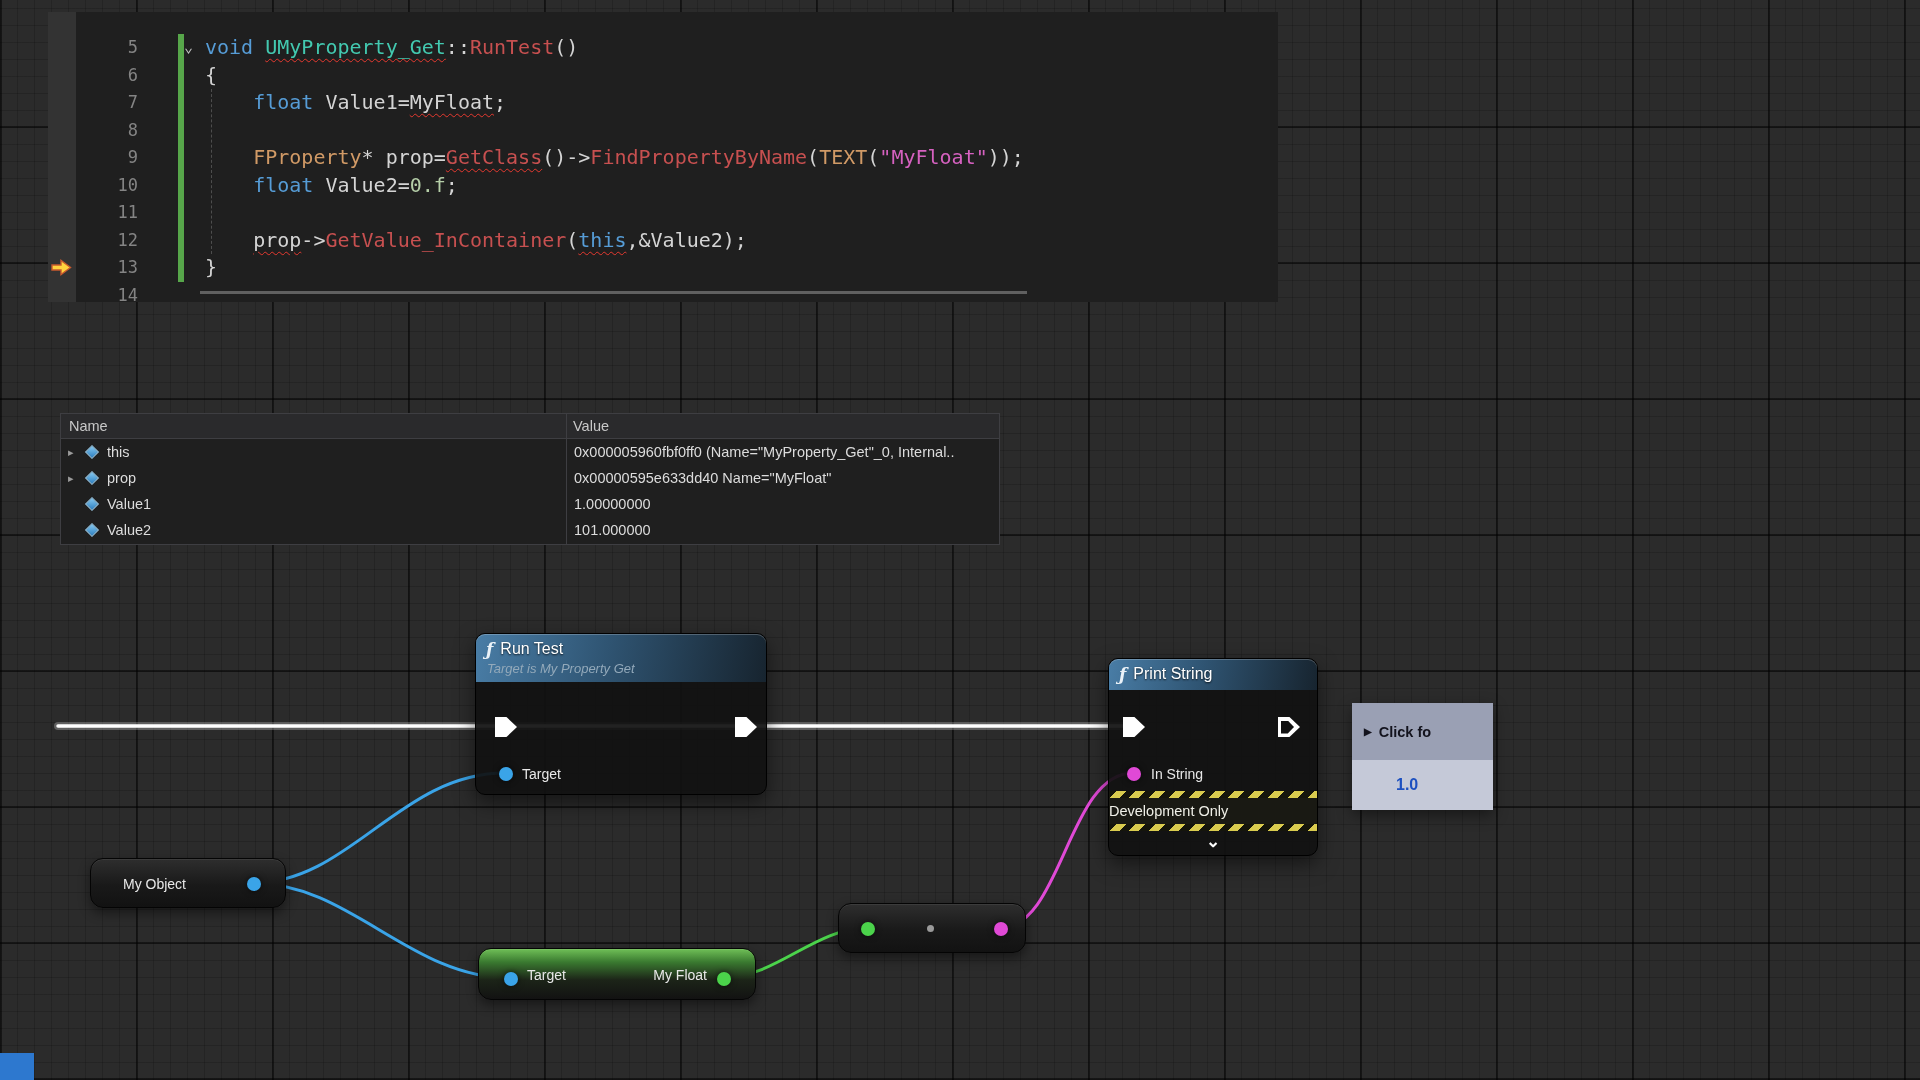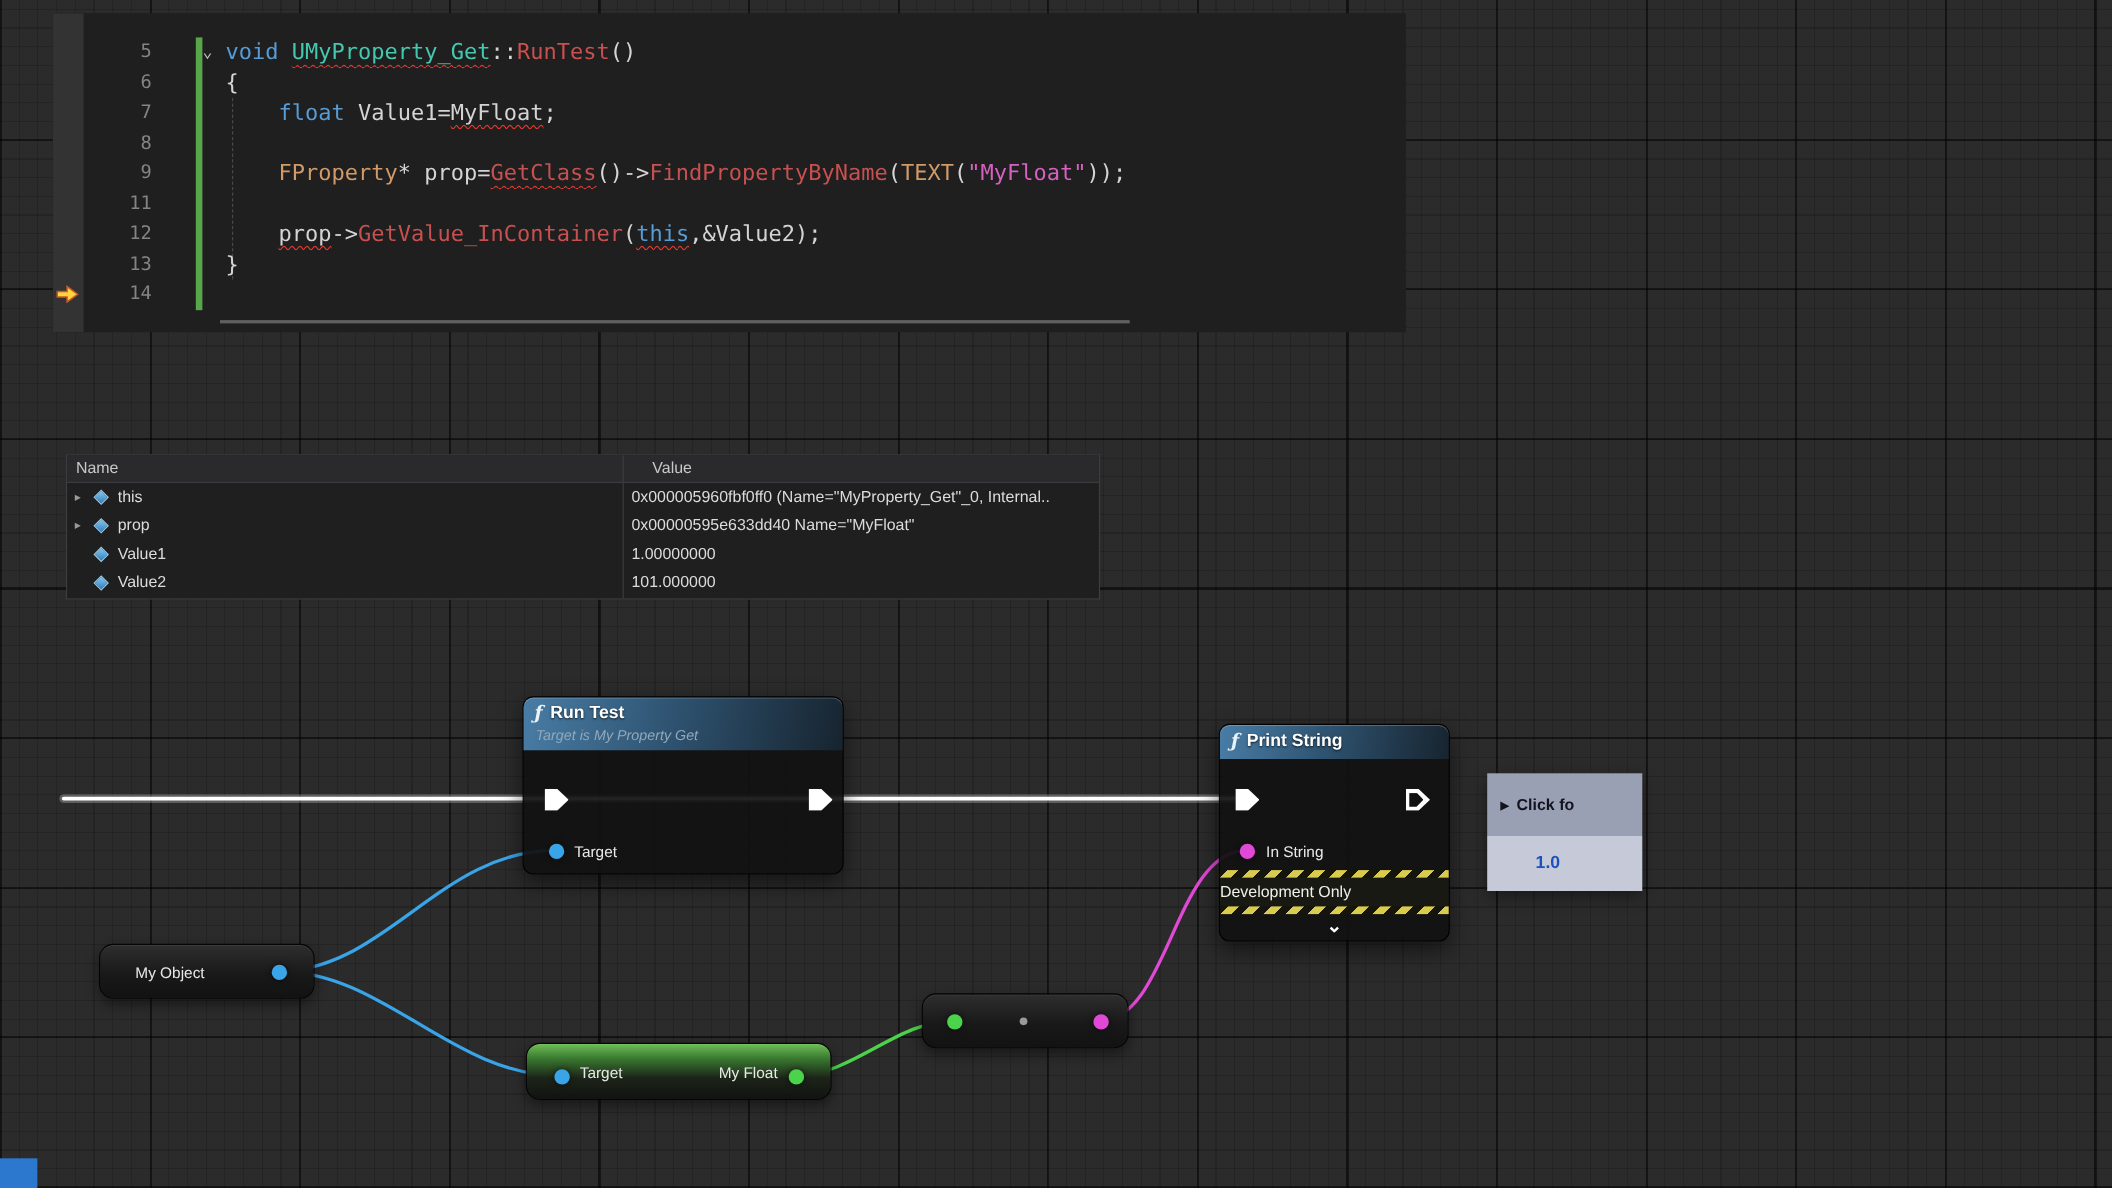--- a/index.html
+++ b/index.html
@@ -41,37 +41,37 @@
        text-decoration-thickness:1.3px;text-underline-offset:4px}
   .change-bar{position:absolute;left:130px;top:22px;width:6px;height:248px;background:var(--c-changebar)}
   .indent-guide{position:absolute;left:163px;top:77px;height:165px;border-left:1px dashed #4d4d4d}
   .exec-arrow{position:absolute;left:3px;top:247px}
   .hscroll{position:absolute;left:152px;top:279px;width:827px;height:3px;background:#606060}
 
   
   .watch{position:absolute;left:60px;top:413px;width:940px;height:132px;background:#1f1f1f;border:1px solid #3e3e42;z-index:4;color:#dcdcdc;font-size:14.5px}
   .w-head{position:relative;height:25px;line-height:25px;background:#2a2a2c;border-bottom:1px solid #3e3e42;color:#c8c8c8}
   .w-head .hn{position:absolute;left:8px}
-  .w-head .hv{position:absolute;left:532px}
+  .w-head .hv{position:absolute;left:512px}
   .w-divider{position:absolute;left:505px;top:0;bottom:0;width:1px;background:#3e3e42}
   .wrow{position:relative;height:26px;line-height:26px}
   .wexp{position:absolute;left:7px;top:0;color:#9b9b9b;font-size:11px}
   .wicon{position:absolute;left:26px;top:8px;width:10px;height:10px;background:linear-gradient(135deg,#85c8f0,#2d7fc0);border:1px solid #9ccbe8;transform:rotate(45deg)}
   .wname{position:absolute;left:46px}
   .wval{position:absolute;left:513px;white-space:nowrap}
 
   
   .node{position:absolute;z-index:2;background:rgba(17,17,17,.93);border:1px solid #000;border-radius:10px;box-shadow:0 8px 20px rgba(0,0,0,.5)}
   .runtest{left:475px;top:633px;width:292px;height:162px}
   .printstring{left:1108px;top:658px;width:210px;height:198px}
   .nhead{border-radius:9px 9px 0 0;background:linear-gradient(100deg,#497da6 0%,#2f5472 45%,#17242f 100%);
          box-shadow:inset 0 1px 0 rgba(255,255,255,.22);padding:5px 10px 6px}
   .nrow1{display:flex;align-items:center;gap:7px}
   .ficon{font-family:"DejaVu Serif",serif;font-style:italic;font-weight:bold;color:#eaf2f8;font-size:17px}
-  .ntitle{font-weight:bold;color:#fff;font-size:16px;text-shadow:0 1px 2px rgba(0,0,0,.8)}
+  .ntitle{font-weight:normal;color:#fff;font-size:16px;text-shadow:0 1px 2px rgba(0,0,0,.8)}
   .nsub{font-style:italic;color:#93a9ba;font-size:13px;margin:2px 0 0 1px}
   .exec-pin{position:absolute;width:22px;height:20px}
   .xshape{position:absolute;inset:0;background:#fff;clip-path:polygon(0 0,52% 0,100% 50%,52% 100%,0 100%)}
   .xinner{position:absolute;left:3px;top:3.5px;width:13px;height:13px;background:#111;clip-path:polygon(0 0,52% 0,100% 50%,52% 100%,0 100%)}
   .dpin{position:absolute;width:14px;height:14px;border-radius:50%;box-shadow:0 0 6px rgba(0,0,0,.6)}
   .plabel{position:absolute;color:#e8e8e8;font-size:14px;line-height:18px}
   .devonly{position:absolute;left:0;top:132px;width:100%}
   .hz{height:7px;background:repeating-linear-gradient(-45deg,var(--c-devonly) 0 7px,#15150c 7px 14px)}
   .devtext{height:26px;line-height:26px;text-align:left;background:#191913;color:#f0f0e8;font-size:14.5px}
   .nfooter{position:absolute;left:0;top:172px;width:100%;height:26px;border-radius:0 0 9px 9px;text-align:center}
@@ -183,20 +183,21 @@
   <div class="editor">
     <div class="bp-margin"></div>
     <div class="change-bar"></div>
     <div class="indent-guide"></div>
     <div class="code-rows">
         <div class="crow"><span class="lnum">5</span><span class="chev">⌄</span><span class="ctext"><span class="tok-kw">void </span><span class="tok-type err">UMyProperty_Get</span><span class="tok-pln">::</span><span class="tok-fn">RunTest</span><span class="tok-pln">()</span></span></div>
         <div class="crow"><span class="lnum">6</span><span class="chev"></span><span class="ctext"><span class="tok-pln">{</span></span></div>
         <div class="crow"><span class="lnum">7</span><span class="chev"></span><span class="ctext"><span class="tok-pln">    </span><span class="tok-kw">float</span><span class="tok-pln"> Value1=</span><span class="tok-pln err">MyFloat</span><span class="tok-pln">;</span></span></div>
         <div class="crow"><span class="lnum">8</span><span class="chev"></span><span class="ctext"></span></div>
         <div class="crow"><span class="lnum">9</span><span class="chev"></span><span class="ctext"><span class="tok-pln">    </span><span class="tok-typeo">FProperty</span><span class="tok-pln">* prop=</span><span class="tok-fn err">GetClass</span><span class="tok-pln">()-&gt;</span><span class="tok-fn">FindPropertyByName</span><span class="tok-pln">(</span><span class="tok-typeo">TEXT</span><span class="tok-pln">(</span><span class="tok-str">"MyFloat"</span><span class="tok-pln">));</span></span></div>
+        <div class="crow"><span class="lnum">10</span><span class="chev"></span><span class="ctext"><span class="tok-pln">    </span><span class="tok-kw">float</span><span class="tok-pln"> Value2=</span><span class="tok-num">0.f</span><span class="tok-pln">;</span></span></div>
         <div class="crow"><span class="lnum">11</span><span class="chev"></span><span class="ctext"></span></div>
         <div class="crow"><span class="lnum">12</span><span class="chev"></span><span class="ctext"><span class="tok-pln">    </span><span class="tok-pln err">prop</span><span class="tok-pln">-&gt;</span><span class="tok-fn">GetValue_InContainer</span><span class="tok-pln">(</span><span class="tok-kw err">this</span><span class="tok-pln">,&amp;Value2);</span></span></div>
         <div class="crow"><span class="lnum">13</span><span class="chev"></span><span class="ctext"><span class="tok-pln">}</span></span></div>
         <div class="crow"><span class="lnum">14</span><span class="chev"></span><span class="ctext"></span></div>
       </div>
     <div class="exec-arrow">
       <svg width="21" height="17" viewBox="0 0 21 17">
           <path d="M1 6 H10 V1.5 L19.5 8.5 10 15.5 V11 H1 Z" fill="#ffd23e" stroke="#c85a2e" stroke-width="1.4"></path>
         </svg>
     </div>

